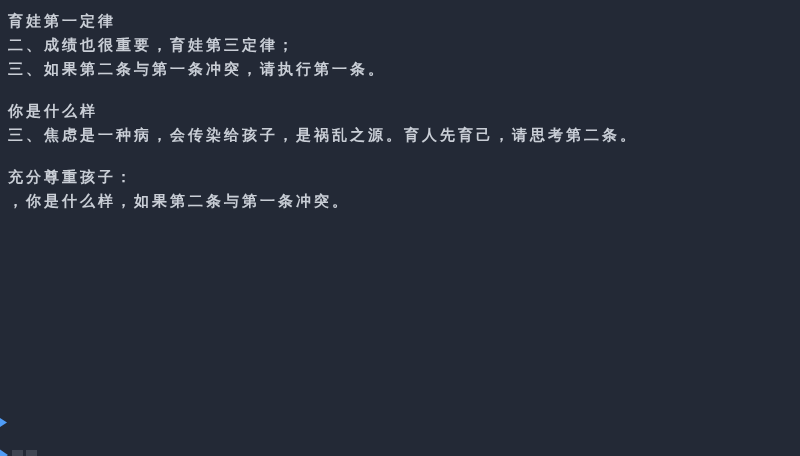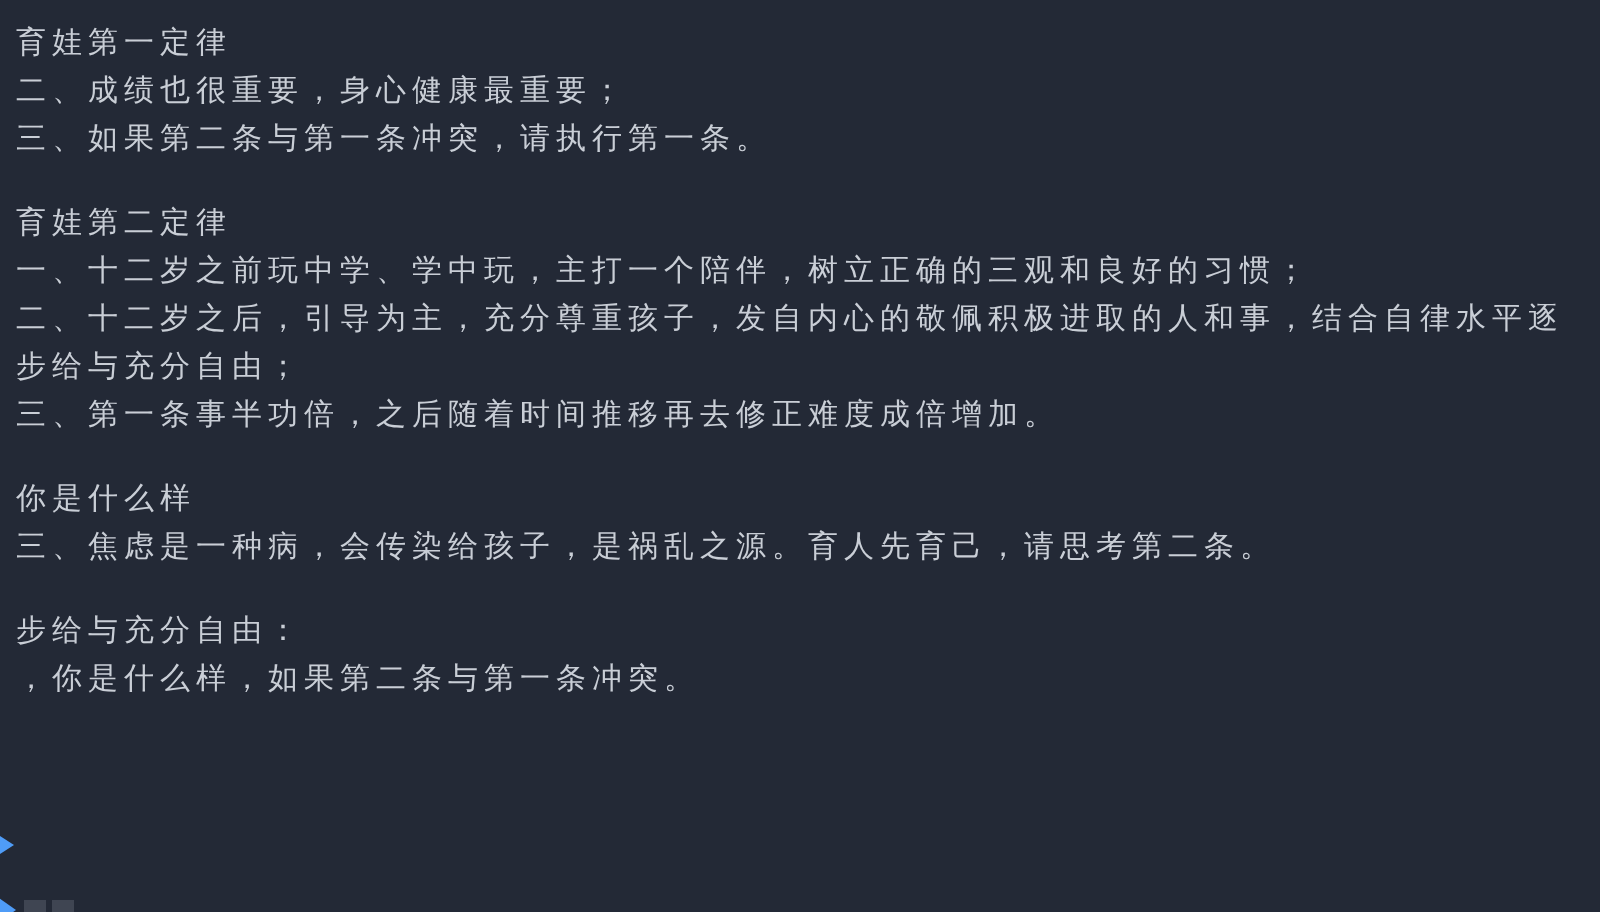--- a/index.html
+++ b/index.html
@@ -17,21 +17,21 @@
     left: 8px;
     width: 792px;
   }
   .section { margin: 0 0 18px 0; }
   .line {
     font-size: 15px;
     line-height: 24px;
     letter-spacing: 3px;
     color: #c9ced6;
     white-space: nowrap;
-    font-weight: 400;
+    font-weight: 700;
   }
   .title { color: #c9ced6; }
   .cursor-tri {
     position: absolute;
     width: 10px;
     height: 13px;
     background: #4f9cf7;
     clip-path: polygon(0 0, 100% 50%, 0 100%);
   }
   .cursor-mid { left: -3px; top: 416px; }
@@ -46,39 +46,32 @@
   .cut-block-1 { left: 12px; }
   .cut-block-2 { left: 26px; }
 </style>
 </head>
 <body>
 
 <div class="doc">
 
   <div class="section">
     <div class="line title">育娃第一定律</div>
-    <div class="line">二、成绩也很重要，身心健康最重要；</div>
+    <div class="line">二、成绩也很重要，育娃第三定律；</div>
     <div class="line">三、如果第二条与第一条冲突，请执行第一条。</div>
   </div>
 
-  <div class="section">
-    <div class="line title">育娃第二定律</div>
-    <div class="line">一、十二岁之前玩中学、学中玩，主打一个陪伴，树立正确的三观和良好的习惯；</div>
-    <div class="line">二、十二岁之后，引导为主，充分尊重孩子，发自内心的敬佩积极进取的人和事，结合自律水平逐</div>
-    <div class="line">步给与充分自由；</div>
-    <div class="line">三、第一条事半功倍，之后随着时间推移再去修正难度成倍增加。</div>
-  </div>
 
   <div class="section">
     <div class="line title">你是什么样</div>
     <div class="line">三、焦虑是一种病，会传染给孩子，是祸乱之源。育人先育己，请思考第二条。</div>
   </div>
 
   <div class="section">
-    <div class="line title">步给与充分自由：</div>
+    <div class="line title">充分尊重孩子：</div>
     <div class="line">，你是什么样，如果第二条与第一条冲突。</div>
   </div>
 
 </div>
 
 <div class="cursor-tri cursor-mid"></div>
 <div class="cursor-tri cursor-bottom"></div>
 <div class="cut-block cut-block-1"></div>
 <div class="cut-block cut-block-2"></div>
 

